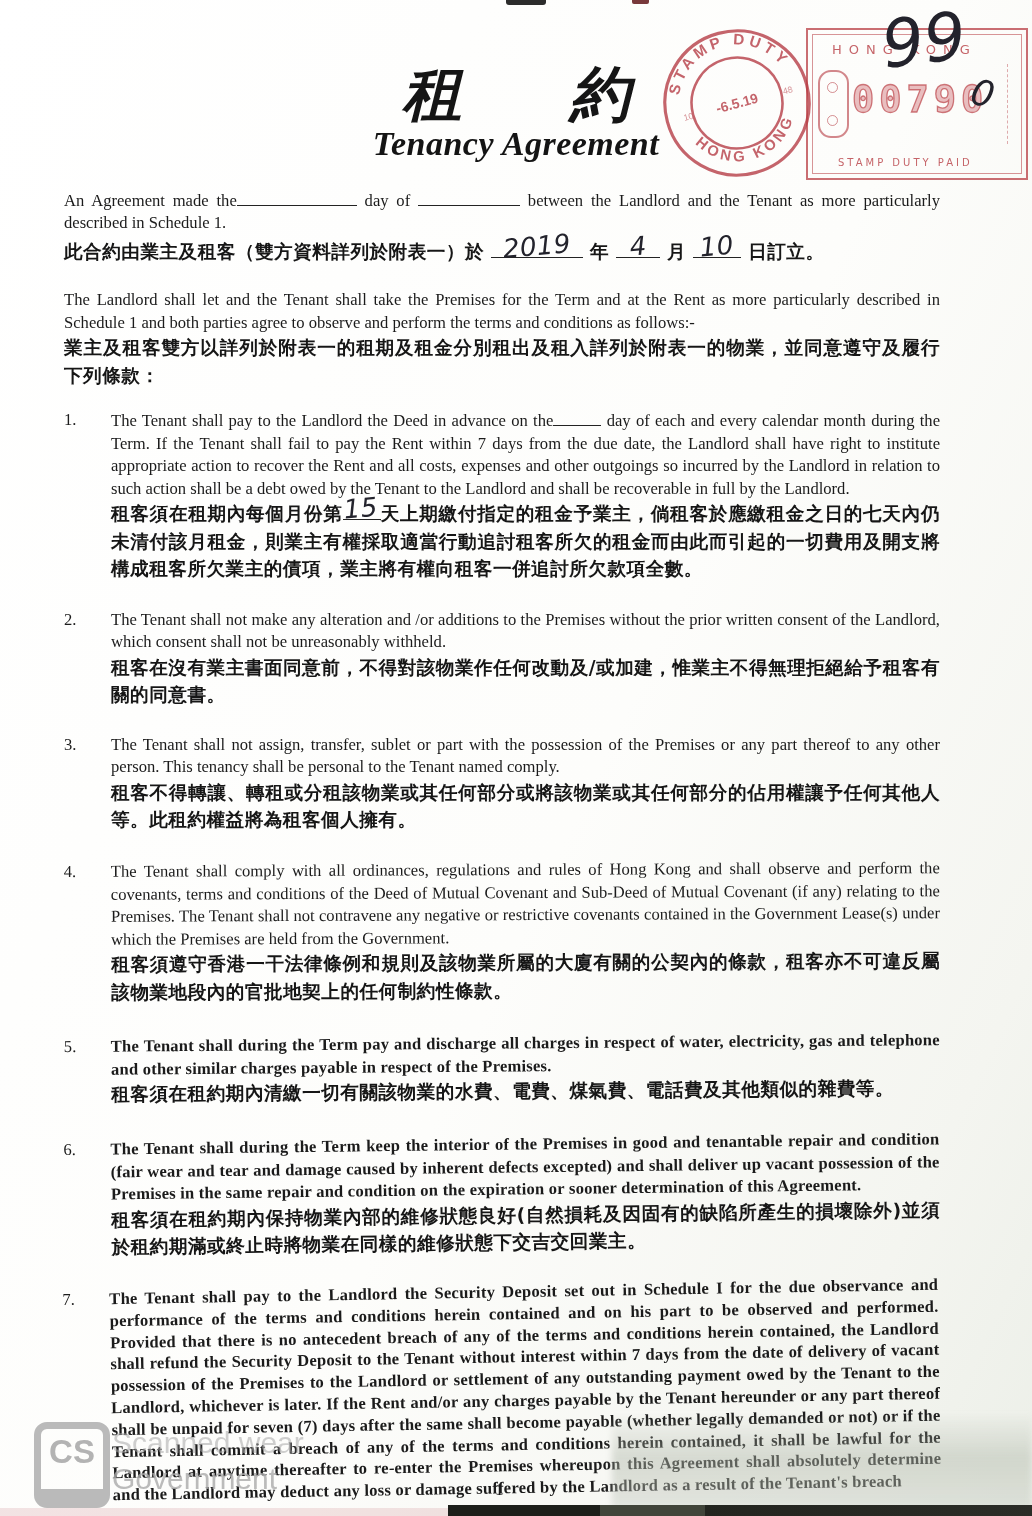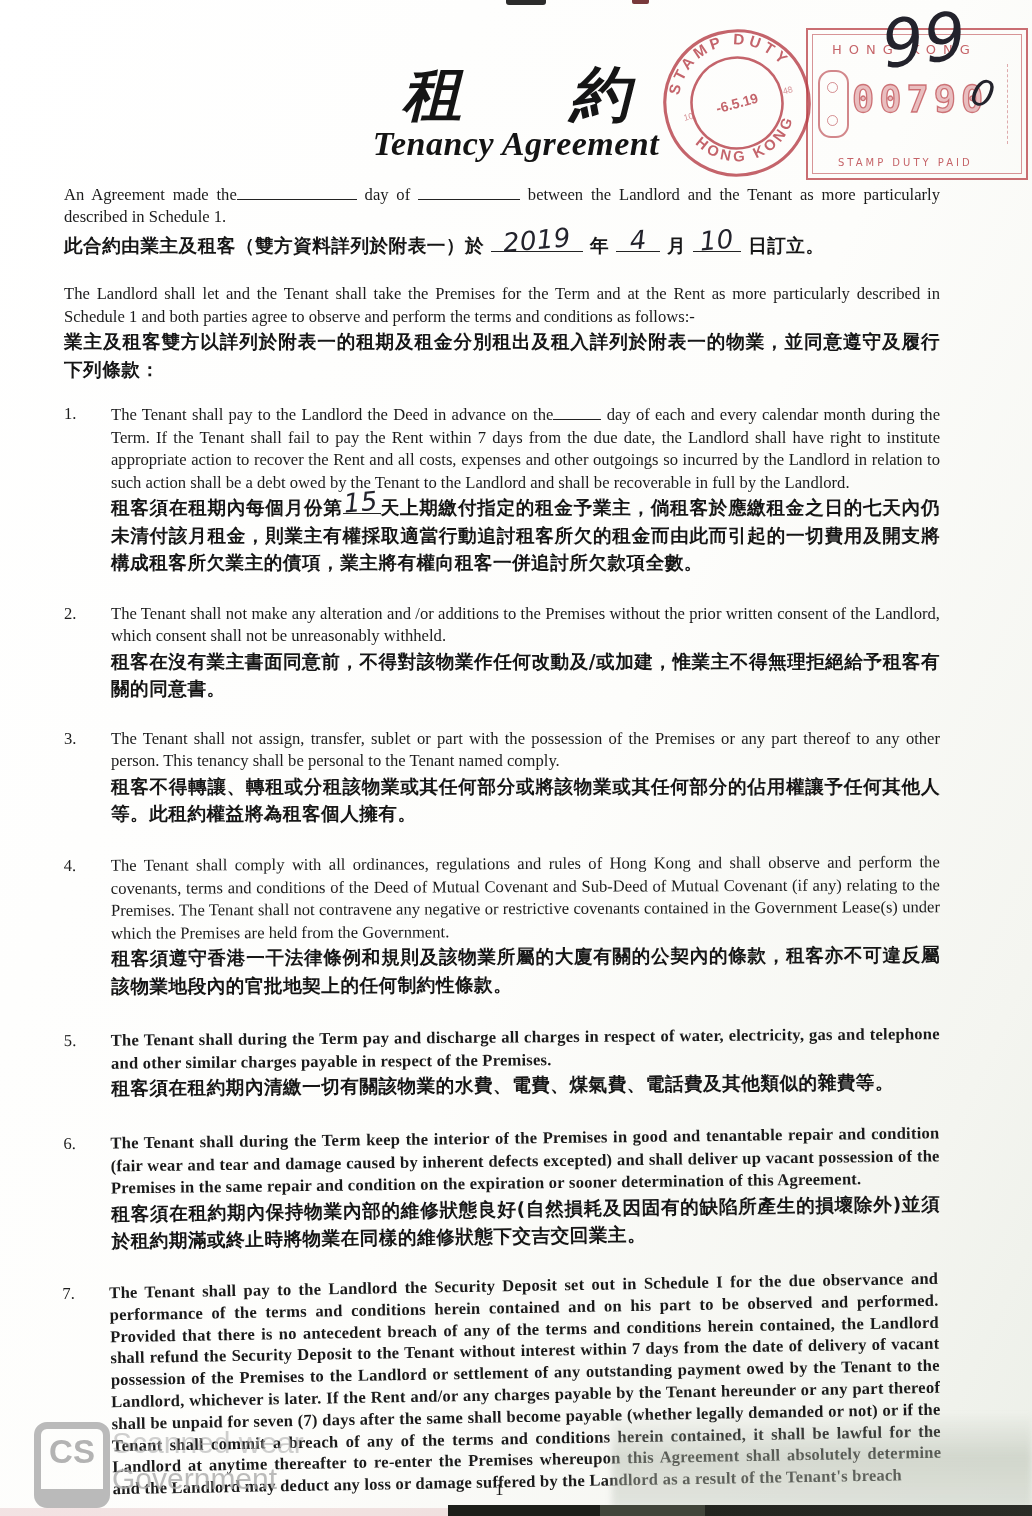--- a/index.html
+++ b/index.html
@@ -59,21 +59,21 @@
   .hw{font-family:"DejaVu Sans",sans-serif;font-style:italic;font-weight:500;color:#23232c;}
   .hw-slot{display:inline-block;border-bottom:1.6px solid #232323;text-align:center;vertical-align:baseline;line-height:10px;}
   .hw-slot .hw{display:inline-block;font-size:26px;line-height:14px;transform:rotate(-5deg) translateY(-3px);}
   .w92{width:92px;} .w44{width:44px;} .w48{width:48px;} .w38{width:38px;}
   
   .content{padding:14px 92px 0 64px;}
   .en{font-size:16.6px;line-height:22.5px;text-align:justify;margin:0;color:#1b1b1b;}
   .zh{font-family:"DejaVu Sans",sans-serif;font-size:18.6px;line-height:27.5px;
       letter-spacing:0.5px;font-weight:600;text-align:justify;margin:0;color:#161616;}
   .blank{display:inline-block;border-bottom:1.6px solid #232323;height:0.95em;vertical-align:baseline;}
-  .intro-en{margin-top:4px;}
+  .intro-en{margin-top:10px;}
   .intro-zh{margin-top:3px;}
   .preamble-en{margin-top:24px;}
   .clause{display:flex;margin-top:0;}
   .m1{margin-top:20px;} .m2{margin-top:26px;} .m3{margin-top:25px;} .m4{margin-top:27px;}
   .m5{margin-top:30px;} .m6{margin-top:31px;} .m7{margin-top:27px;}
   .cnum{flex:none;width:47px;font-size:16.6px;line-height:22.5px;}
   .cbody{flex:1;}
   .tilt1{transform:rotate(-0.25deg);transform-origin:left center;}
   .tilt2{transform:rotate(-0.45deg);transform-origin:left center;}
   .tilt3{transform:rotate(-0.7deg);transform-origin:left center;}

